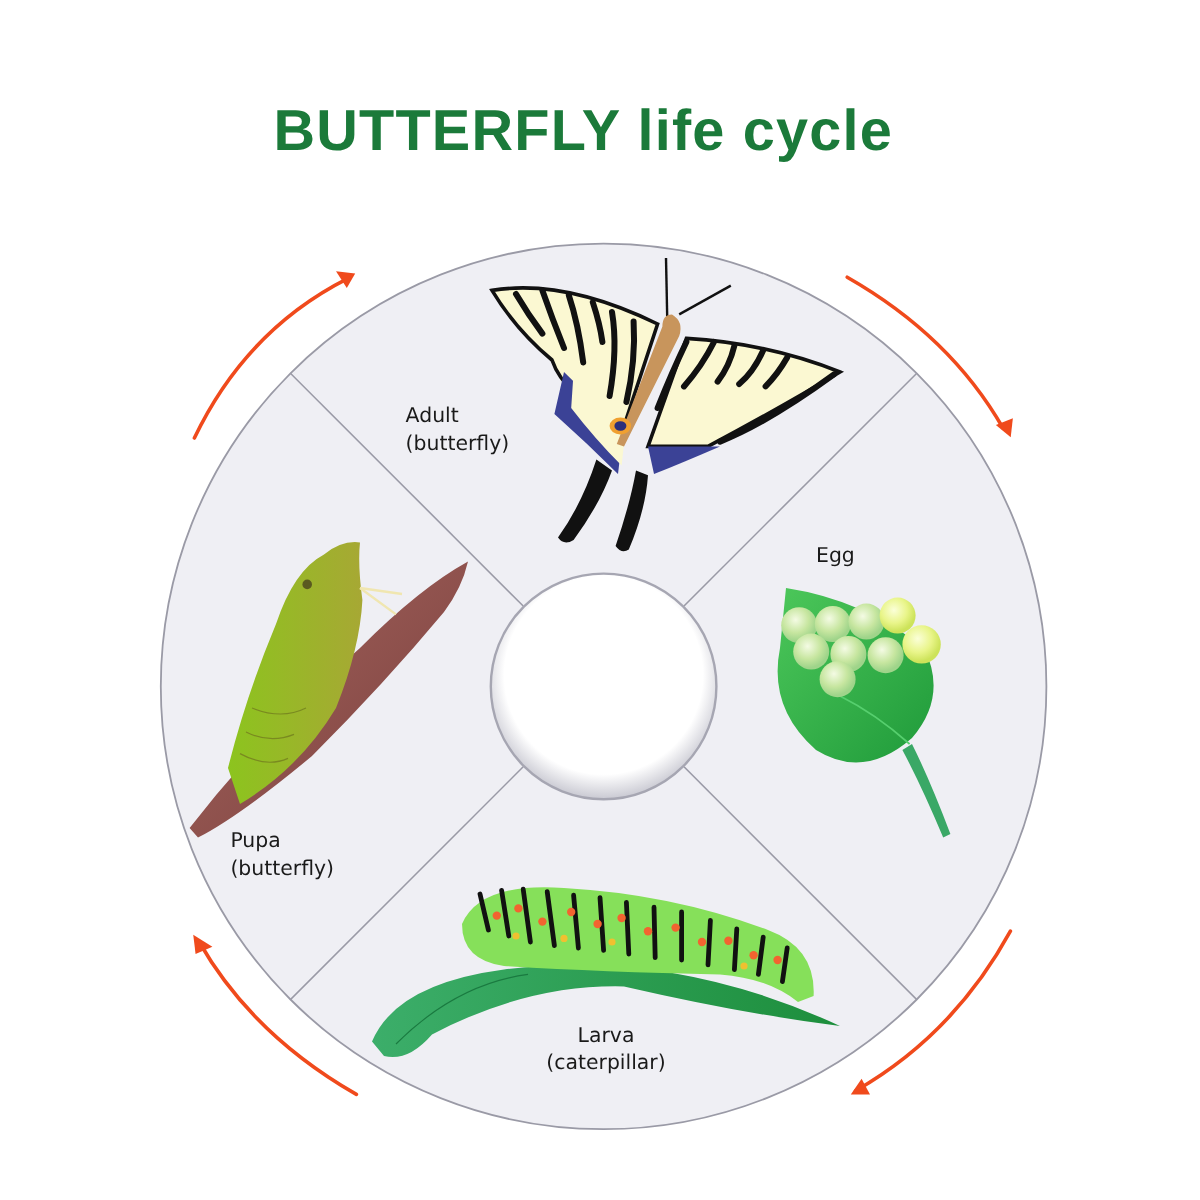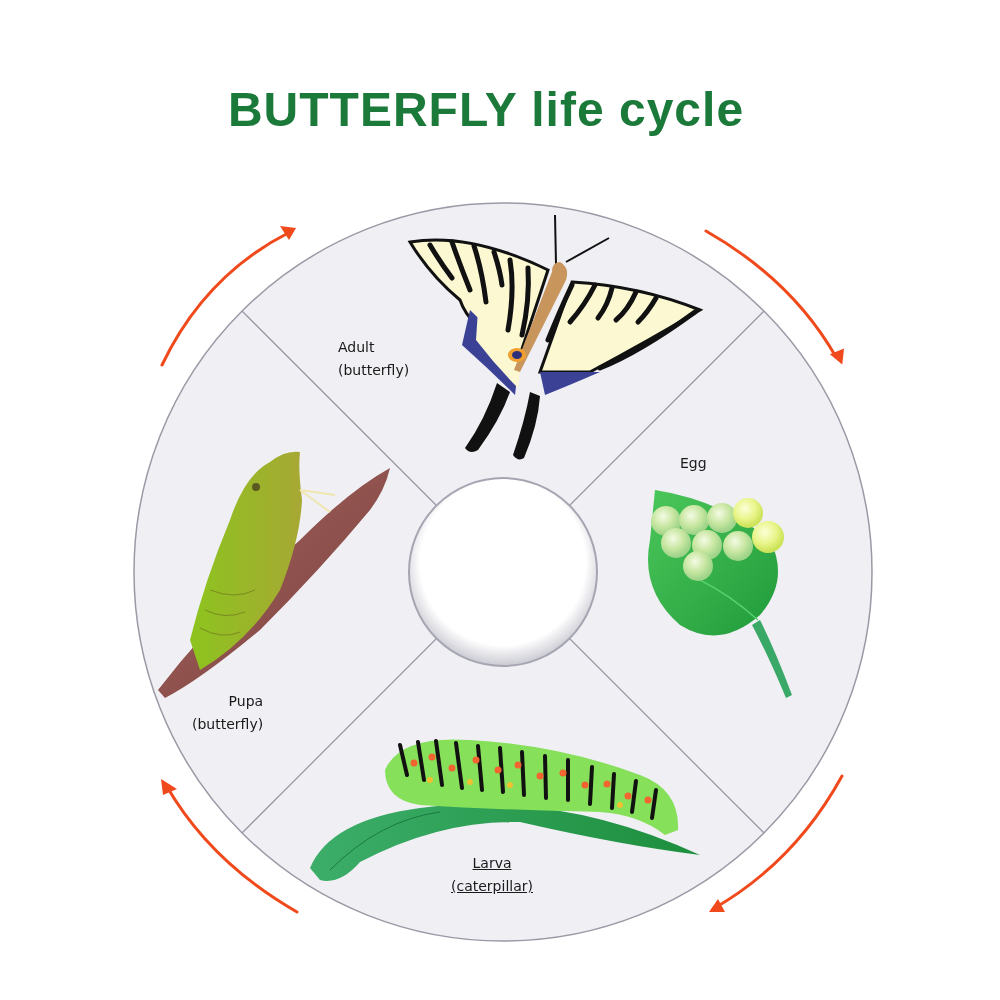--- a/index.html
+++ b/index.html
@@ -4,21 +4,21 @@
 <style>
   html, body { margin:0; padding:0; background:#ffffff; }
   body { width:1000px; height:1000px; position:relative; overflow:hidden; font-family:"DejaVu Sans", sans-serif; }
   .title {
     position:absolute; left:0; top:82px; width:972px; text-align:center;
     font-family:"Liberation Sans", sans-serif; font-weight:bold; font-size:48px;
     letter-spacing:1px; color:#1b7a3a;
   }
   svg.diagram { position:absolute; left:0; top:0; width:1000px; height:1000px; }
   .label {
-    position:absolute; font-family:"DejaVu Sans", sans-serif; font-size:14px;
+    position:absolute; font-family:"DejaVu Sans", sans-serif; font-size:17px;
     color:#1a1a1a; line-height:23px; text-align:left;
   }
   .label span { display:block; }
   .label.center { text-align:center; }
 </style>
 </head>
 <body>
 
 <div class="title">BUTTERFLY life cycle</div>
 
@@ -193,21 +193,21 @@
 
 <div class="label" style="left:338px; top:336px;">
   <span>Adult</span>
   <span>(butterfly)</span>
 </div>
 
 <div class="label" style="left:680px; top:452px;">
   <span>Egg</span>
 </div>
 
-<div class="label center" style="left:407px; top:852px; width:170px;text-decoration:underline;">
+<div class="label center" style="left:420px; top:852px; width:170px;">
   <span>Larva</span>
   <span>(caterpillar)</span>
 </div>
 
-<div class="label" style="left:192px; top:690px;text-align:right;">
+<div class="label" style="left:192px; top:690px;">
   <span>Pupa</span>
   <span>(butterfly)</span>
 </div>
 
 </body></html>

